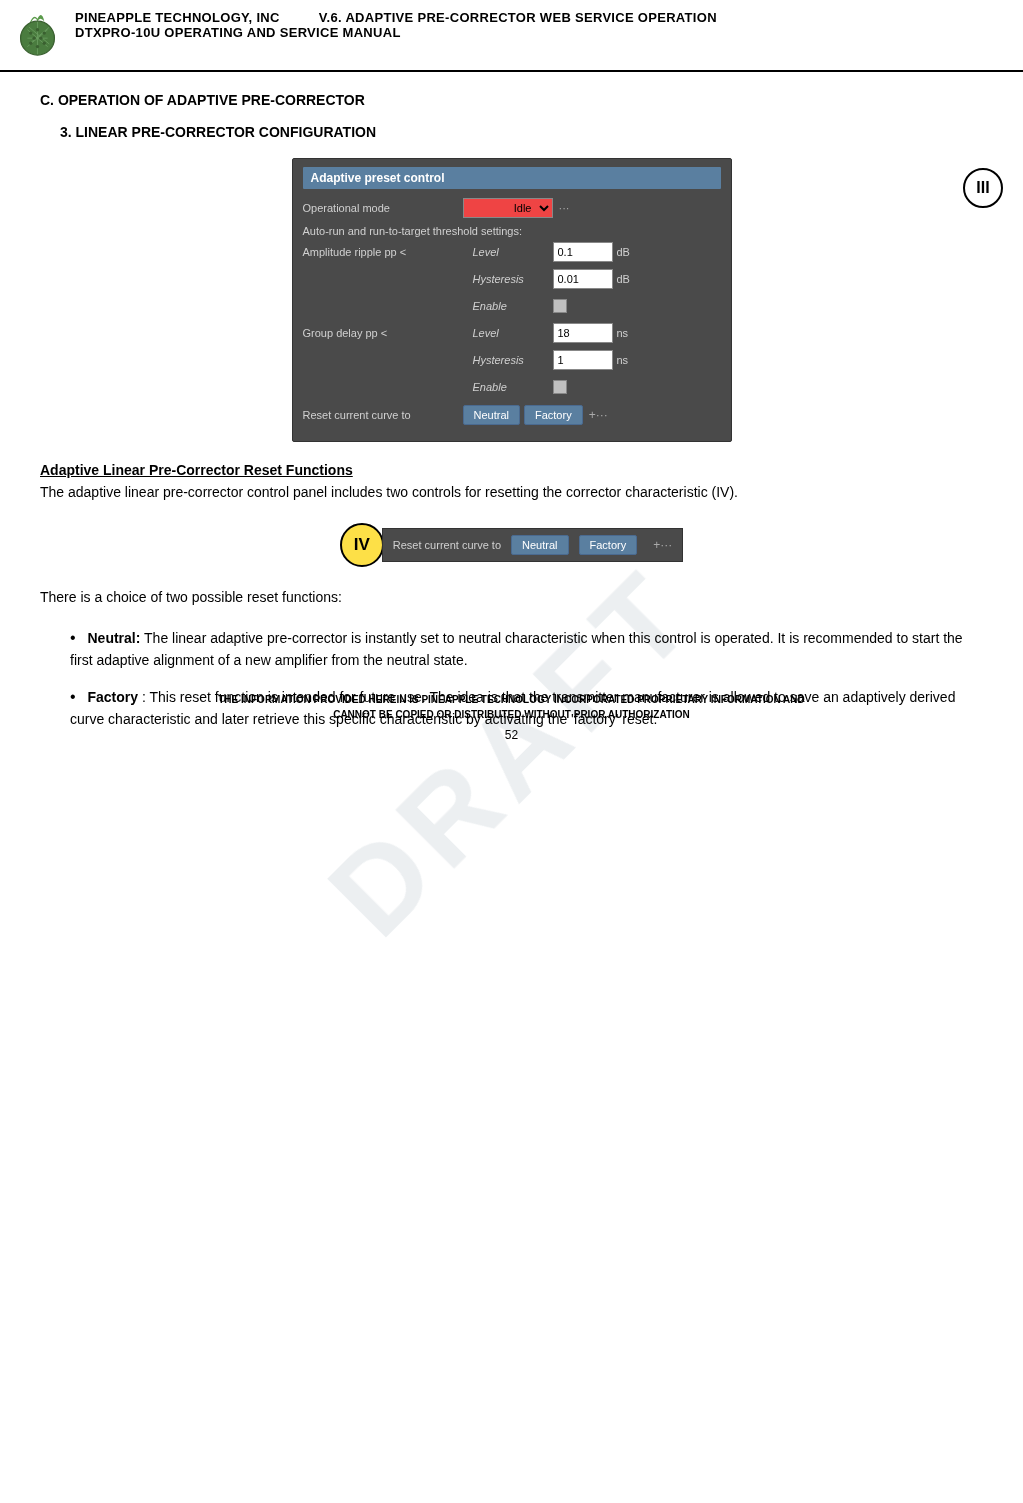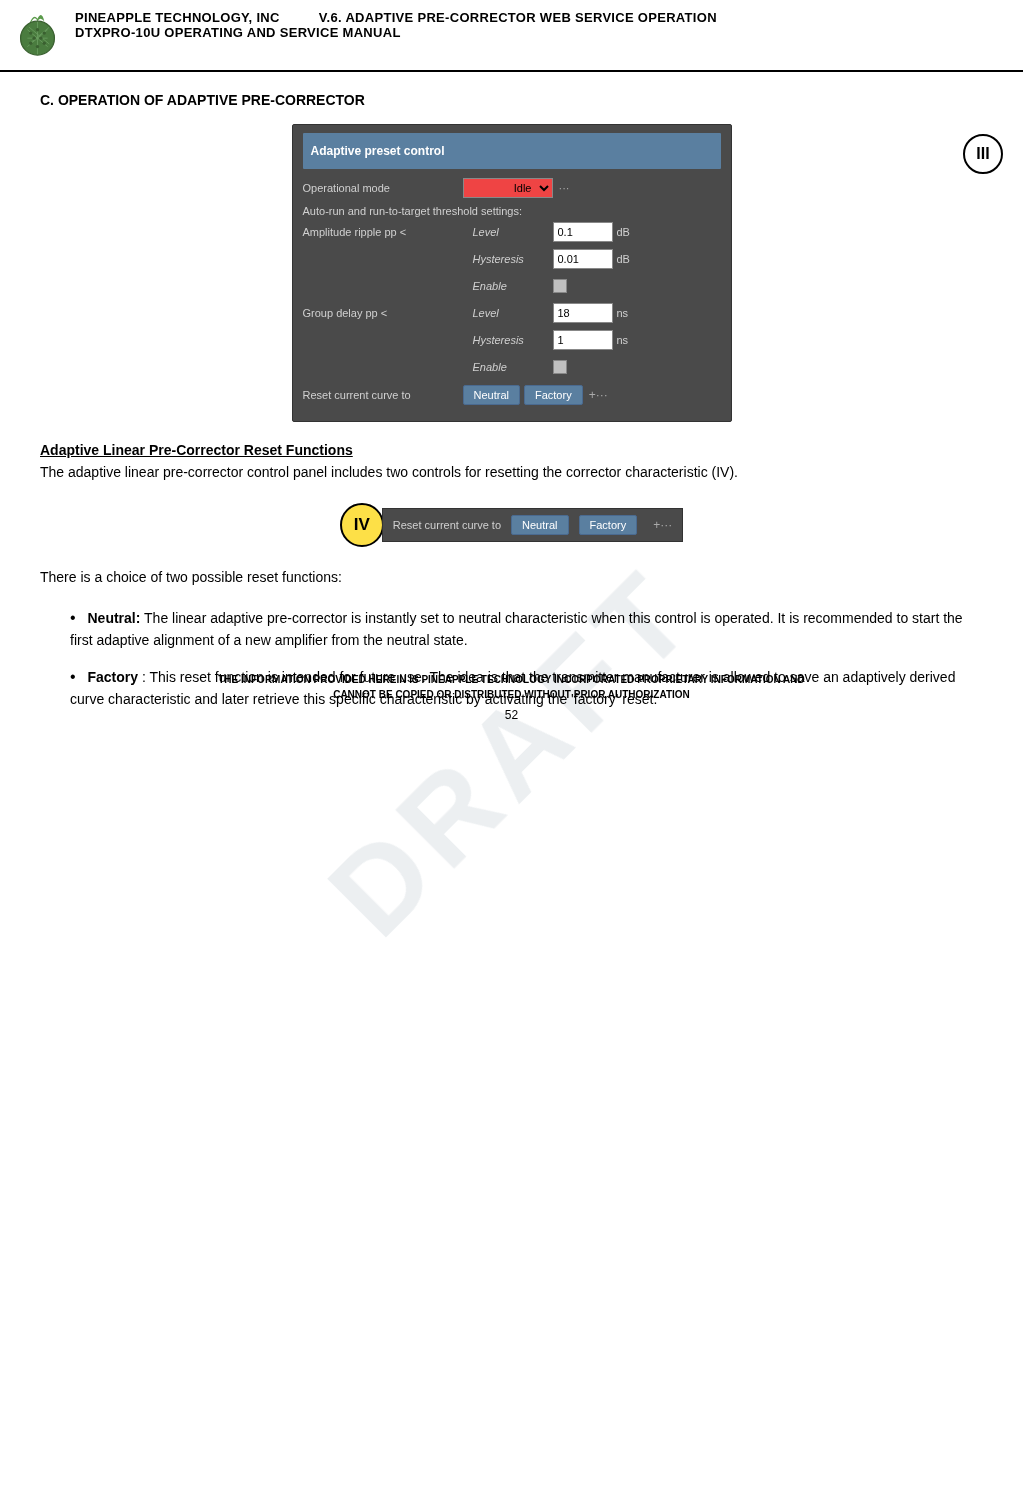--- a/index.html
+++ b/index.html
@@ -82,21 +82,21 @@
       font-size: 12px;
       color: #e0e0e0;
       position: relative;
     }
 
     .panel-title-bar {
       background: #5a7fa0;
       color: #fff;
       font-weight: bold;
       font-size: 12px;
-      padding: 11px 8px;
+      padding: 4px 8px;
       margin-bottom: 8px;
       border-radius: 1px;
     }
 
     .panel-row {
       display: flex;
       align-items: center;
       margin-bottom: 5px;
       min-height: 22px;
     }
@@ -355,20 +355,21 @@
       </div>
       <div class="header-line2">DTXPRO-10U OPERATING AND SERVICE MANUAL</div>
     </div>
   </div>
 
   <div class="main-content">
 
 
     <div class="subsection-title">C.   OPERATION OF ADAPTIVE PRE-CORRECTOR</div>
 
+    <div class="sub-subsection-title">3.  LINEAR PRE-CORRECTOR CONFIGURATION</div>
 
     <div class="control-panel-container">
       <div class="control-panel">
         <div class="panel-title-bar">Adaptive preset control</div>
 
         <div class="panel-row">
           <span class="panel-label">Operational mode</span>
           <select class="panel-select">
             <option>Idle</option>
           </select>

